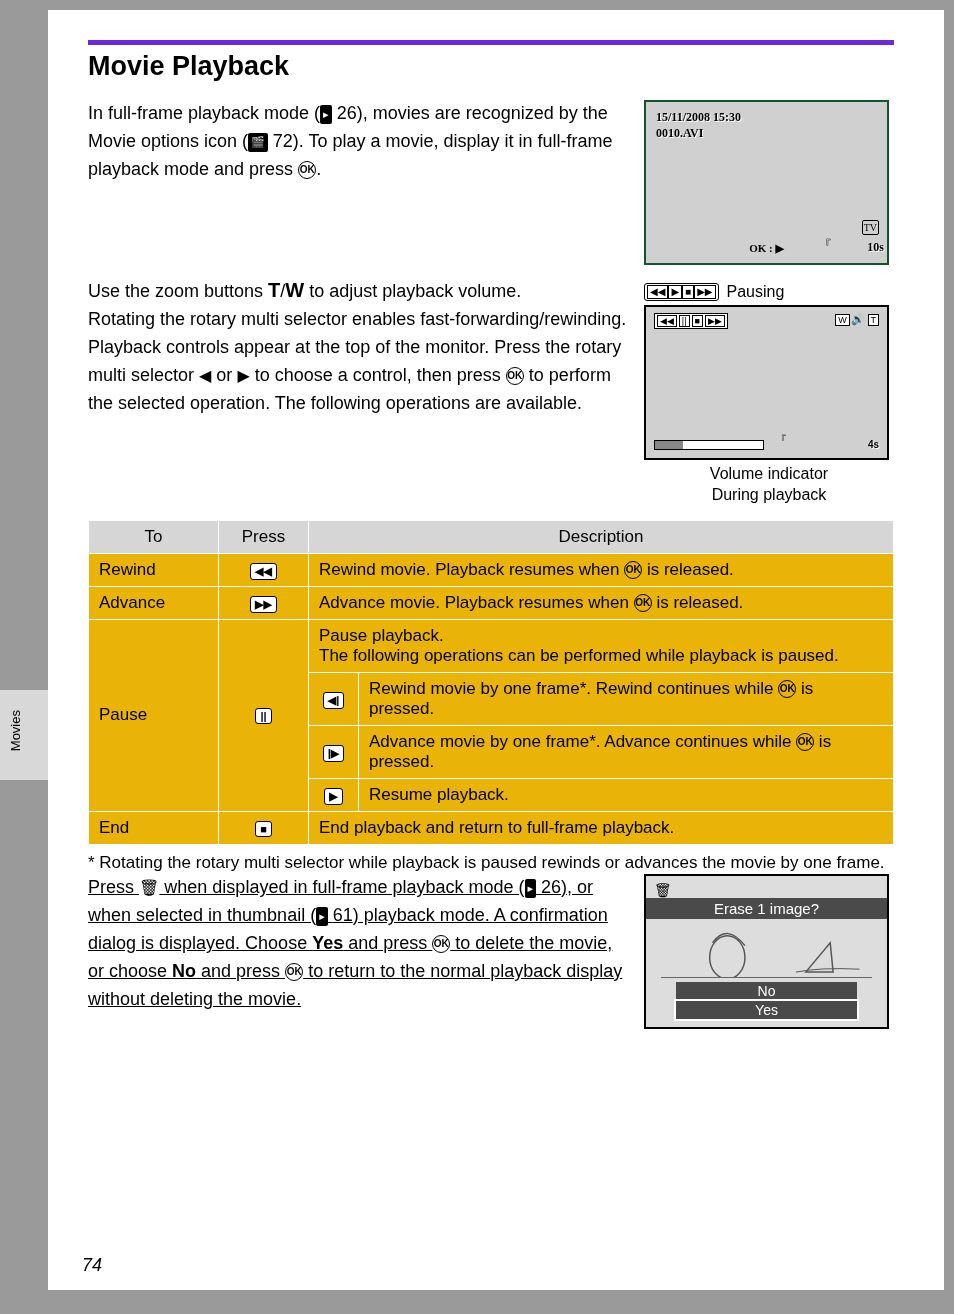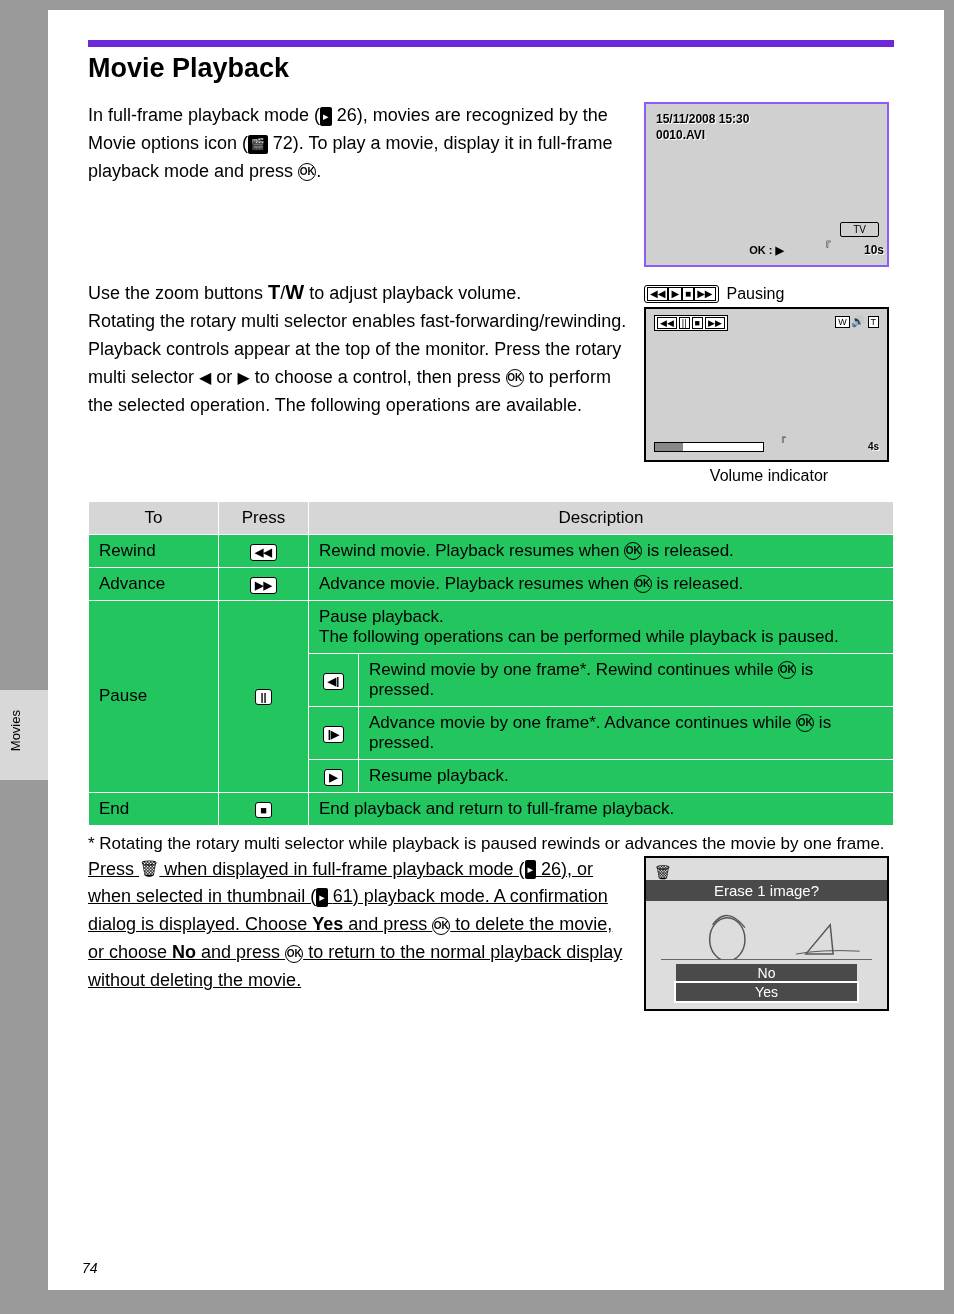--- a/index.html
+++ b/index.html
@@ -30,21 +30,21 @@
     position: absolute;
     left: -40px;
     top: 700px;
     font-size: 13px;
     writing-mode: vertical-rl;
     transform: rotate(180deg);
   }
   h1 {
     font-size: 27px;
     font-weight: bold;
-    border-top: 7px solid #6d28d9;
+    border-top: 5px solid #6d28d9;
     padding-top: 6px;
     margin-bottom: 18px;
   }
   h2 {
     font-size: 22px;
     font-weight: bold;
     margin-top: 14px;
     margin-bottom: 8px;
   }
   .intro-row { display: flex; gap: 18px; margin-bottom: 10px; justify-content: flex-end; }
@@ -70,28 +70,29 @@
     font-weight: bold;
     width: 18px;
     height: 18px;
     line-height: 15px;
     text-align: center;
     vertical-align: middle;
   }
   .screen {
     width: 245px;
     height: 165px;
-    border: 2px solid #8b5cf6;
+    border: 2px solid #14532d;
     background: #d0d0d0;
     position: relative;
     font-size: 12px;
+    font-family: Liberation Serif, serif;
   }
   .screen .ts { position: absolute; top: 8px; left: 10px; font-weight: bold; text-shadow: 1px 1px 0 #fff; }
   .screen .fn { position: absolute; top: 24px; left: 10px; font-weight: bold; text-shadow: 1px 1px 0 #fff; }
-  .screen .tvbox { position:absolute; right:8px; bottom:28px; border:1.5px solid #000; padding:1px 12px; font-size:10px; border-radius:2px;}
+  .screen .tvbox { position:absolute; right:8px; bottom:28px; border:1.5px solid #000; padding:1px 1px; font-size:10px; border-radius:2px;}
   .screen .dur { position:absolute; right:3px; bottom:8px; font-weight:bold; text-shadow:1px 1px 0 #fff;}
   .screen .okplay { position:absolute; left:50%; transform:translateX(-50%); bottom:8px; font-size:11px; font-weight:bold;}
   .screen .brk { position:absolute; right:55px; bottom:8px; font-size:14px;}
   .pausing-row { display:flex; align-items:center; gap:8px; margin:8px 0 4px; }
   .ctrl-strip { border:1.5px solid #000; border-radius:3px; padding:1px 2px; display:inline-flex; gap:0; background:#fff; }
   .ctrl-strip span { border:1px solid #000; font-size:10px; padding:0 2px; line-height:12px;}
   .pausing-label { font-size:16px; }
   .screen2 {
     width: 245px;
     height: 155px;
@@ -111,21 +112,21 @@
   .caption { text-align:center; font-size:16px; margin-top:4px; line-height:1.3; }
   table.ops {
     width: 100%;
     border-collapse: collapse;
     margin-top: 10px;
     font-size: 17px;
   }
   table.ops th, table.ops td {
     border: 1px solid #fff;
     padding: 6px 10px;
-    background: #22c55e;
+    background: #eab308;
     vertical-align: middle;
   }
   table.ops th { background:#d6d6d6; font-weight:normal; text-align:center;}
   table.ops td.c { text-align:center; }
   .btn-icon {
     display:inline-block; border:1.5px solid #000; border-radius:3px;
     font-size:11px; padding:1px 4px; background:#fff; font-weight:bold;
   }
   .footnote { font-size:17px; margin-top:6px; line-height:1.4; }
   .delete-row { display:flex; gap:18px;text-decoration:underline; }
@@ -135,21 +136,21 @@
     width:245px; height:155px; border:2px solid #000; background:#ddd;
     position:relative;
   }
   .screen3 .trash{position:absolute; top:6px; left:8px; font-size:14px;}
   .screen3 .q{position:absolute; top:22px; left:0; right:0; text-align:center; background:#4a4a4a; color:#fff; font-size:15px; padding:2px 0;}
   .screen3 .draw{position:absolute; top:52px; left:15px; right:15px; height:50px; border-bottom:1px solid #666; overflow:hidden;}
   .screen3 .draw svg{width:100%; height:100%;}
   .screen3 .opts{position:absolute; bottom:8px; left:30px; right:30px;}
   .screen3 .opt{background:#4a4a4a; color:#fff; text-align:center; font-size:14px; padding:1px 0; margin-top:1px;}
   .screen3 .opt.sel{outline:2px solid #fff;}
-  .pagenum { position:absolute; bottom:14px; left:34px; font-style:italic; font-size:14px;}
+  .pagenum { position:absolute; bottom:14px; left:34px; font-style:italic; font-size:18px;}
   .trash-icon{display:inline-block; font-size:16px; vertical-align:middle;}
   .arrow{font-size:16px;}
 </style>
 </head>
 <body>
 
 <div class="page">
   <div class="side-tab"></div>
   <div class="side-label">Movies</div>
 
@@ -204,20 +205,21 @@
           <span class="box">W</span>
             <span>🔊</span>
             <span class="box">T</span>
         </div>
         <div class="bar"></div>
         <div class="brk">『</div>
         <div class="t4s">4s</div>
       </div>
       <div class="caption">
         <div>Volume indicator</div>
+        <div>During playback</div>
       </div>
     </div>
   </div>
 
   <table class="ops">
     <tbody>
         <tr>
       <th style="width:130px">To</th>
       <th style="width:90px">Press</th>
       <th colspan="2">Description</th>

